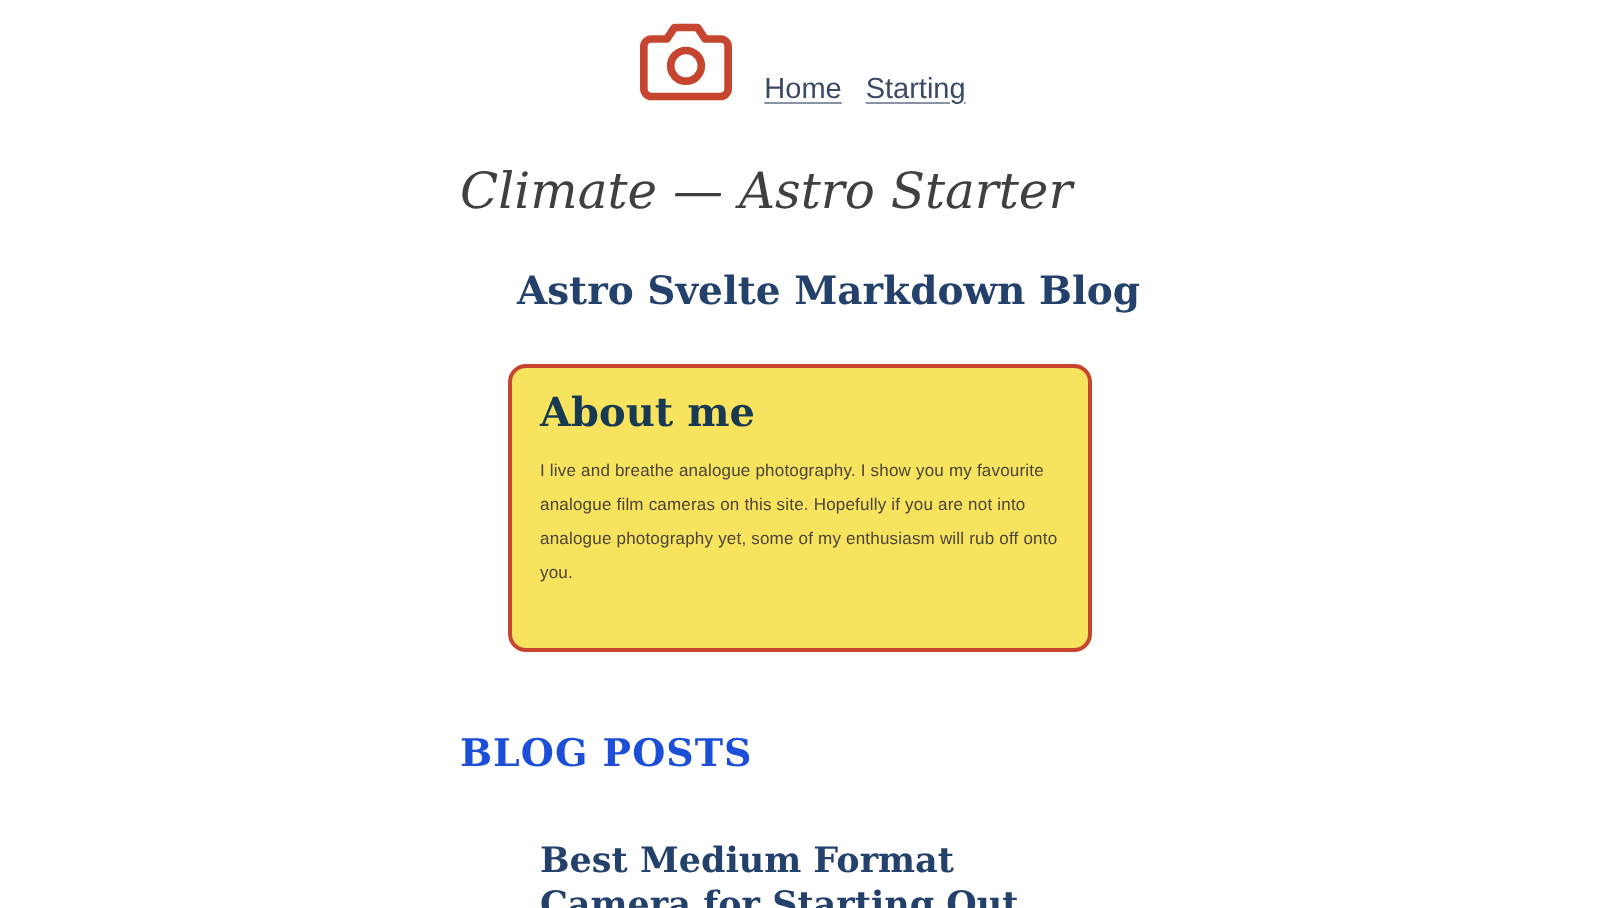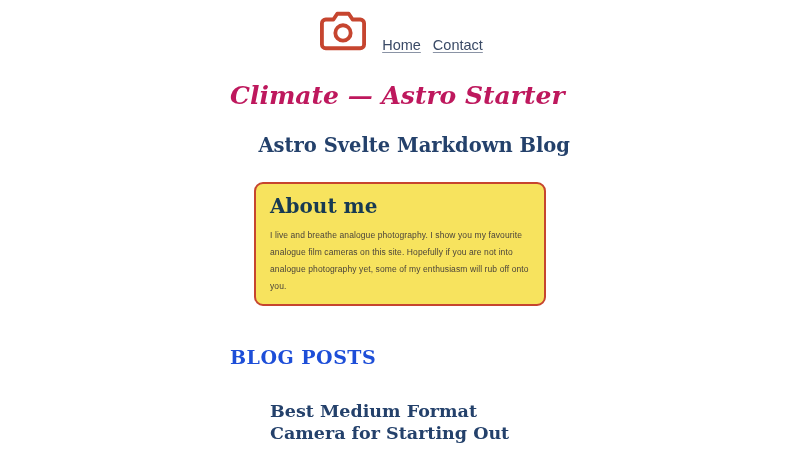--- a/index.html
+++ b/index.html
@@ -29,41 +29,41 @@
     color: #3a4a66;
     text-decoration: underline;
     text-decoration-color: #8a93a5;
     text-underline-offset: 2px;
   }
   
   .site-title {
     margin-top: 27px;
     font-family: "DejaVu Serif", serif;
     font-style: italic;
-    font-weight: bold;
+    font-weight: normal;
     font-size: 25px;
     line-height: 1.2;
-    color: #be185d;
+    color: #404040;
   }
   .site-subtitle {
     margin-top: 23px;
     font-family: "DejaVu Serif", serif;
     font-weight: bold;
     font-size: 19.5px;
     line-height: 1.2;
     color: #24416b;
     text-align: right;
   }
   
   .about-card {
     margin: 25px 24px 0 24px;
     background: #f7e35e;
     border: 2px solid #c6452f;
     border-radius: 9px;
-    padding: 10px 15px 9px 14px;
+    padding: 10px 15px 29px 14px;
   }
   .about-card h3 {
     font-family: "DejaVu Serif", serif;
     font-weight: bold;
     font-size: 20px;
     color: #173a52;
   }
   .about-card p {
     margin-top: 9px;
     font-size: 8.5px;
@@ -105,21 +105,21 @@
     <a class="logo" href="#">
       <span>
         <svg width="52" height="46" viewBox="0 0 24 24" fill="none" stroke="#c6452f" stroke-width="2" stroke-linecap="round" stroke-linejoin="round">
           <path d="M23 19a2 2 0 0 1-2 2H3a2 2 0 0 1-2-2V8a2 2 0 0 1 2-2h4l2-3h6l2 3h4a2 2 0 0 1 2 2z"></path>
           <circle cx="12" cy="13" r="4"></circle>
         </svg>
       </span>
     </a>
     <nav class="main-nav">
       <a href="#">Home</a>
-      <a href="#">Contact</a>
+      <a href="#">Starting</a>
     </nav>
   </header>
 
   <h1 class="site-title">Climate — Astro Starter</h1>
 
   <h2 class="site-subtitle">Astro Svelte Markdown Blog</h2>
 
   <section class="about-card">
     <h3>About me</h3>
     <p>I live and breathe analogue photography. I show you my favourite analogue film cameras on this site. Hopefully if you are not into analogue photography yet, some of my enthusiasm will rub off onto you.</p>

